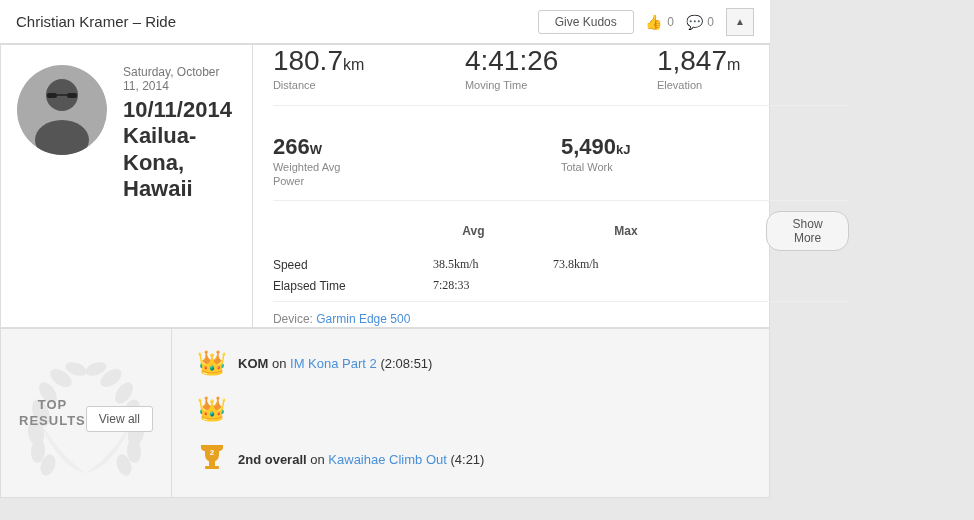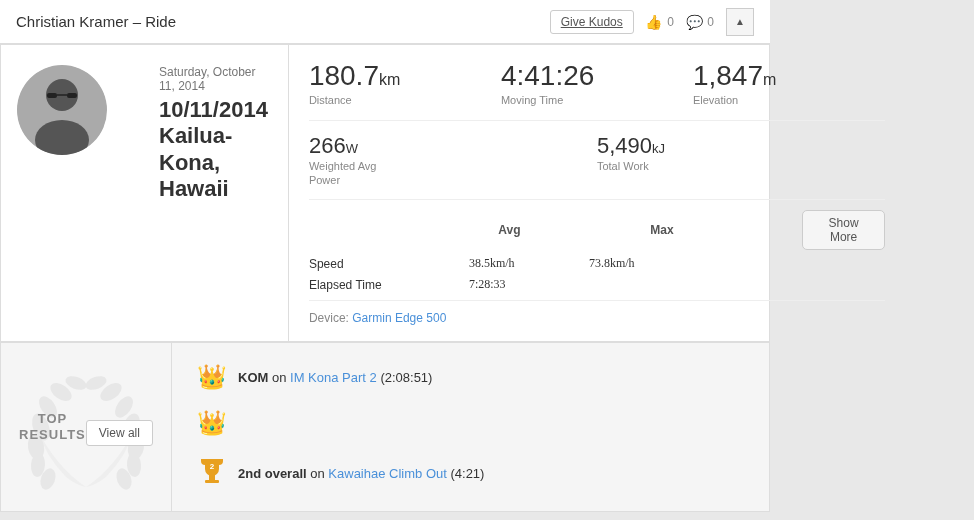--- a/index.html
+++ b/index.html
@@ -30,26 +30,25 @@
       font-weight: normal;
     }
     .header-right {
       display: flex;
       align-items: center;
       gap: 12px;
     }
     .give-kudos-btn {
       background: #fff;
       border: 1px solid #ccc;
-      padding: 4px 10px;
+      padding: 4px 16px;
       font-size: 12px;
       color: #555;
       cursor: pointer;
       border-radius: 3px;
-      text-decoration: underline;
     }
     .header-icon-group {
       display: flex;
       align-items: center;
       gap: 4px;
       font-size: 12px;
       color: #888;
     }
     .chevron-btn {
       background: #f5f5f5;
@@ -92,38 +91,37 @@
       display: flex;
       align-items: center;
       justify-content: center;
     }
     .avatar svg {
       width: 90px;
       height: 90px;
     }
     .activity-info {
       flex: 1;
-      margin-left: 36px;
     }
     .activity-date {
       font-size: 12px;
       color: #777;
       margin-bottom: 4px;
     }
     .activity-title {
       font-size: 22px;
       font-weight: bold;
       color: #333;
       line-height: 1.2;
     }
 
     
     .right-panel {
       flex: 1;
-      padding: 16px 20px;
+      padding: 1px 20px;
     }
     .stats-top {
       display: flex;
       gap: 0;
       padding-bottom: 14px;
       border-bottom: 1px solid #eee;
     }
     .stat-block {
       flex: 1;
     }
@@ -145,22 +143,23 @@
       display: flex;
       gap: 0;
       padding: 12px 0;
       border-bottom: 1px solid #eee;
     }
     .stat-block-mid {
       flex: 1;
     }
     .stat-value-mid {
       font-size: 22px;
-      font-weight: normal;
-      color: #333;
+      font-weight: bold;
+      color: #333;
+      margin-top: 16px;
     }
     .stat-value-mid .stat-unit {
       font-size: 13px;
     }
     .stat-label-mid {
       font-size: 11px;
       color: #888;
       line-height: 1.3;
     }
 
@@ -186,21 +185,21 @@
       color: #555;
     }
     .show-more-btn {
       margin-left: auto;
       background: #f5f5f5;
       border: 1px solid #ccc;
       padding: 5px 12px;
       font-size: 12px;
       color: #555;
       cursor: pointer;
-      border-radius: 5px;
+      border-radius: 14px;
     }
     .stats-row {
       display: flex;
       align-items: center;
       margin-top: 6px;
     }
     .stats-row .col-label {
       width: 160px;
       font-size: 12px;
       color: #333;

